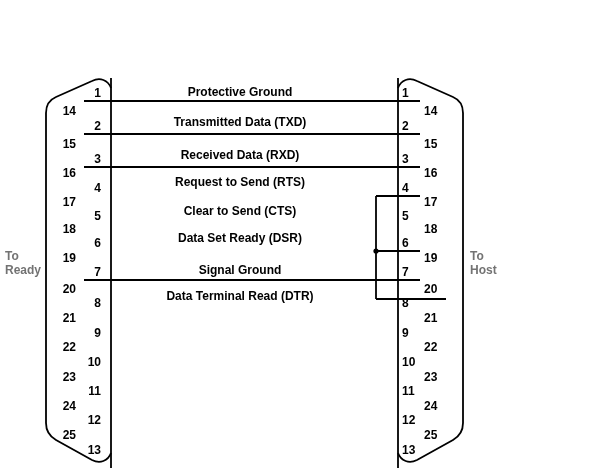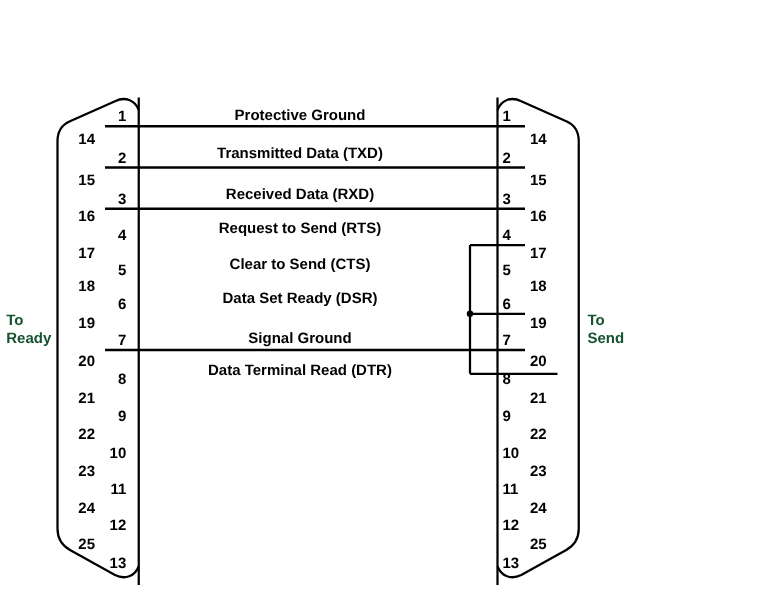--- a/index.html
+++ b/index.html
@@ -8,21 +8,21 @@
     width:611px;height:476px;
     background:#ffffff;
     font-family:"Liberation Sans", sans-serif;
     overflow:hidden;
   }
   #pinout-svg{position:absolute;left:0;top:0;}
   .side-label{
     position:absolute;
     font-size:12px;
     font-weight:bold;
-    color:#14532d;
+    color:#737373;
     line-height:14px;
     white-space:pre;
   }
   #to-host-label{left:5px;top:249px;}
   #to-modem-label{left:470px;top:249px;}
 </style>
 </head>
 <body>
 
 <div id="stage">
@@ -95,14 +95,14 @@
       <text x="240" y="300" text-anchor="middle" fill="#000000" font-family="&quot;Liberation Sans&quot;, sans-serif" font-size="12px" font-weight="bold">Data Terminal Read (DTR)</text>
       <line x1="376" y1="196" x2="420" y2="196" stroke="#000000" stroke-width="1.8"></line>
       <line x1="376" y1="251" x2="420" y2="251" stroke="#000000" stroke-width="1.8"></line>
       <line x1="376" y1="299" x2="446" y2="299" stroke="#000000" stroke-width="1.8"></line>
       <line x1="376" y1="196" x2="376" y2="299" stroke="#000000" stroke-width="1.8"></line>
       <circle cx="376" cy="251" r="2.6" fill="#000000"></circle>
     </svg>
 
   <div class="side-label" id="to-host-label"><span>To</span><br><span>Ready</span></div>
 
-  <div class="side-label" id="to-modem-label"><span>To</span><br><span>Send</span></div>
+  <div class="side-label" id="to-modem-label"><span>To</span><br><span>Host</span></div>
 </div>
 
 </body></html>

